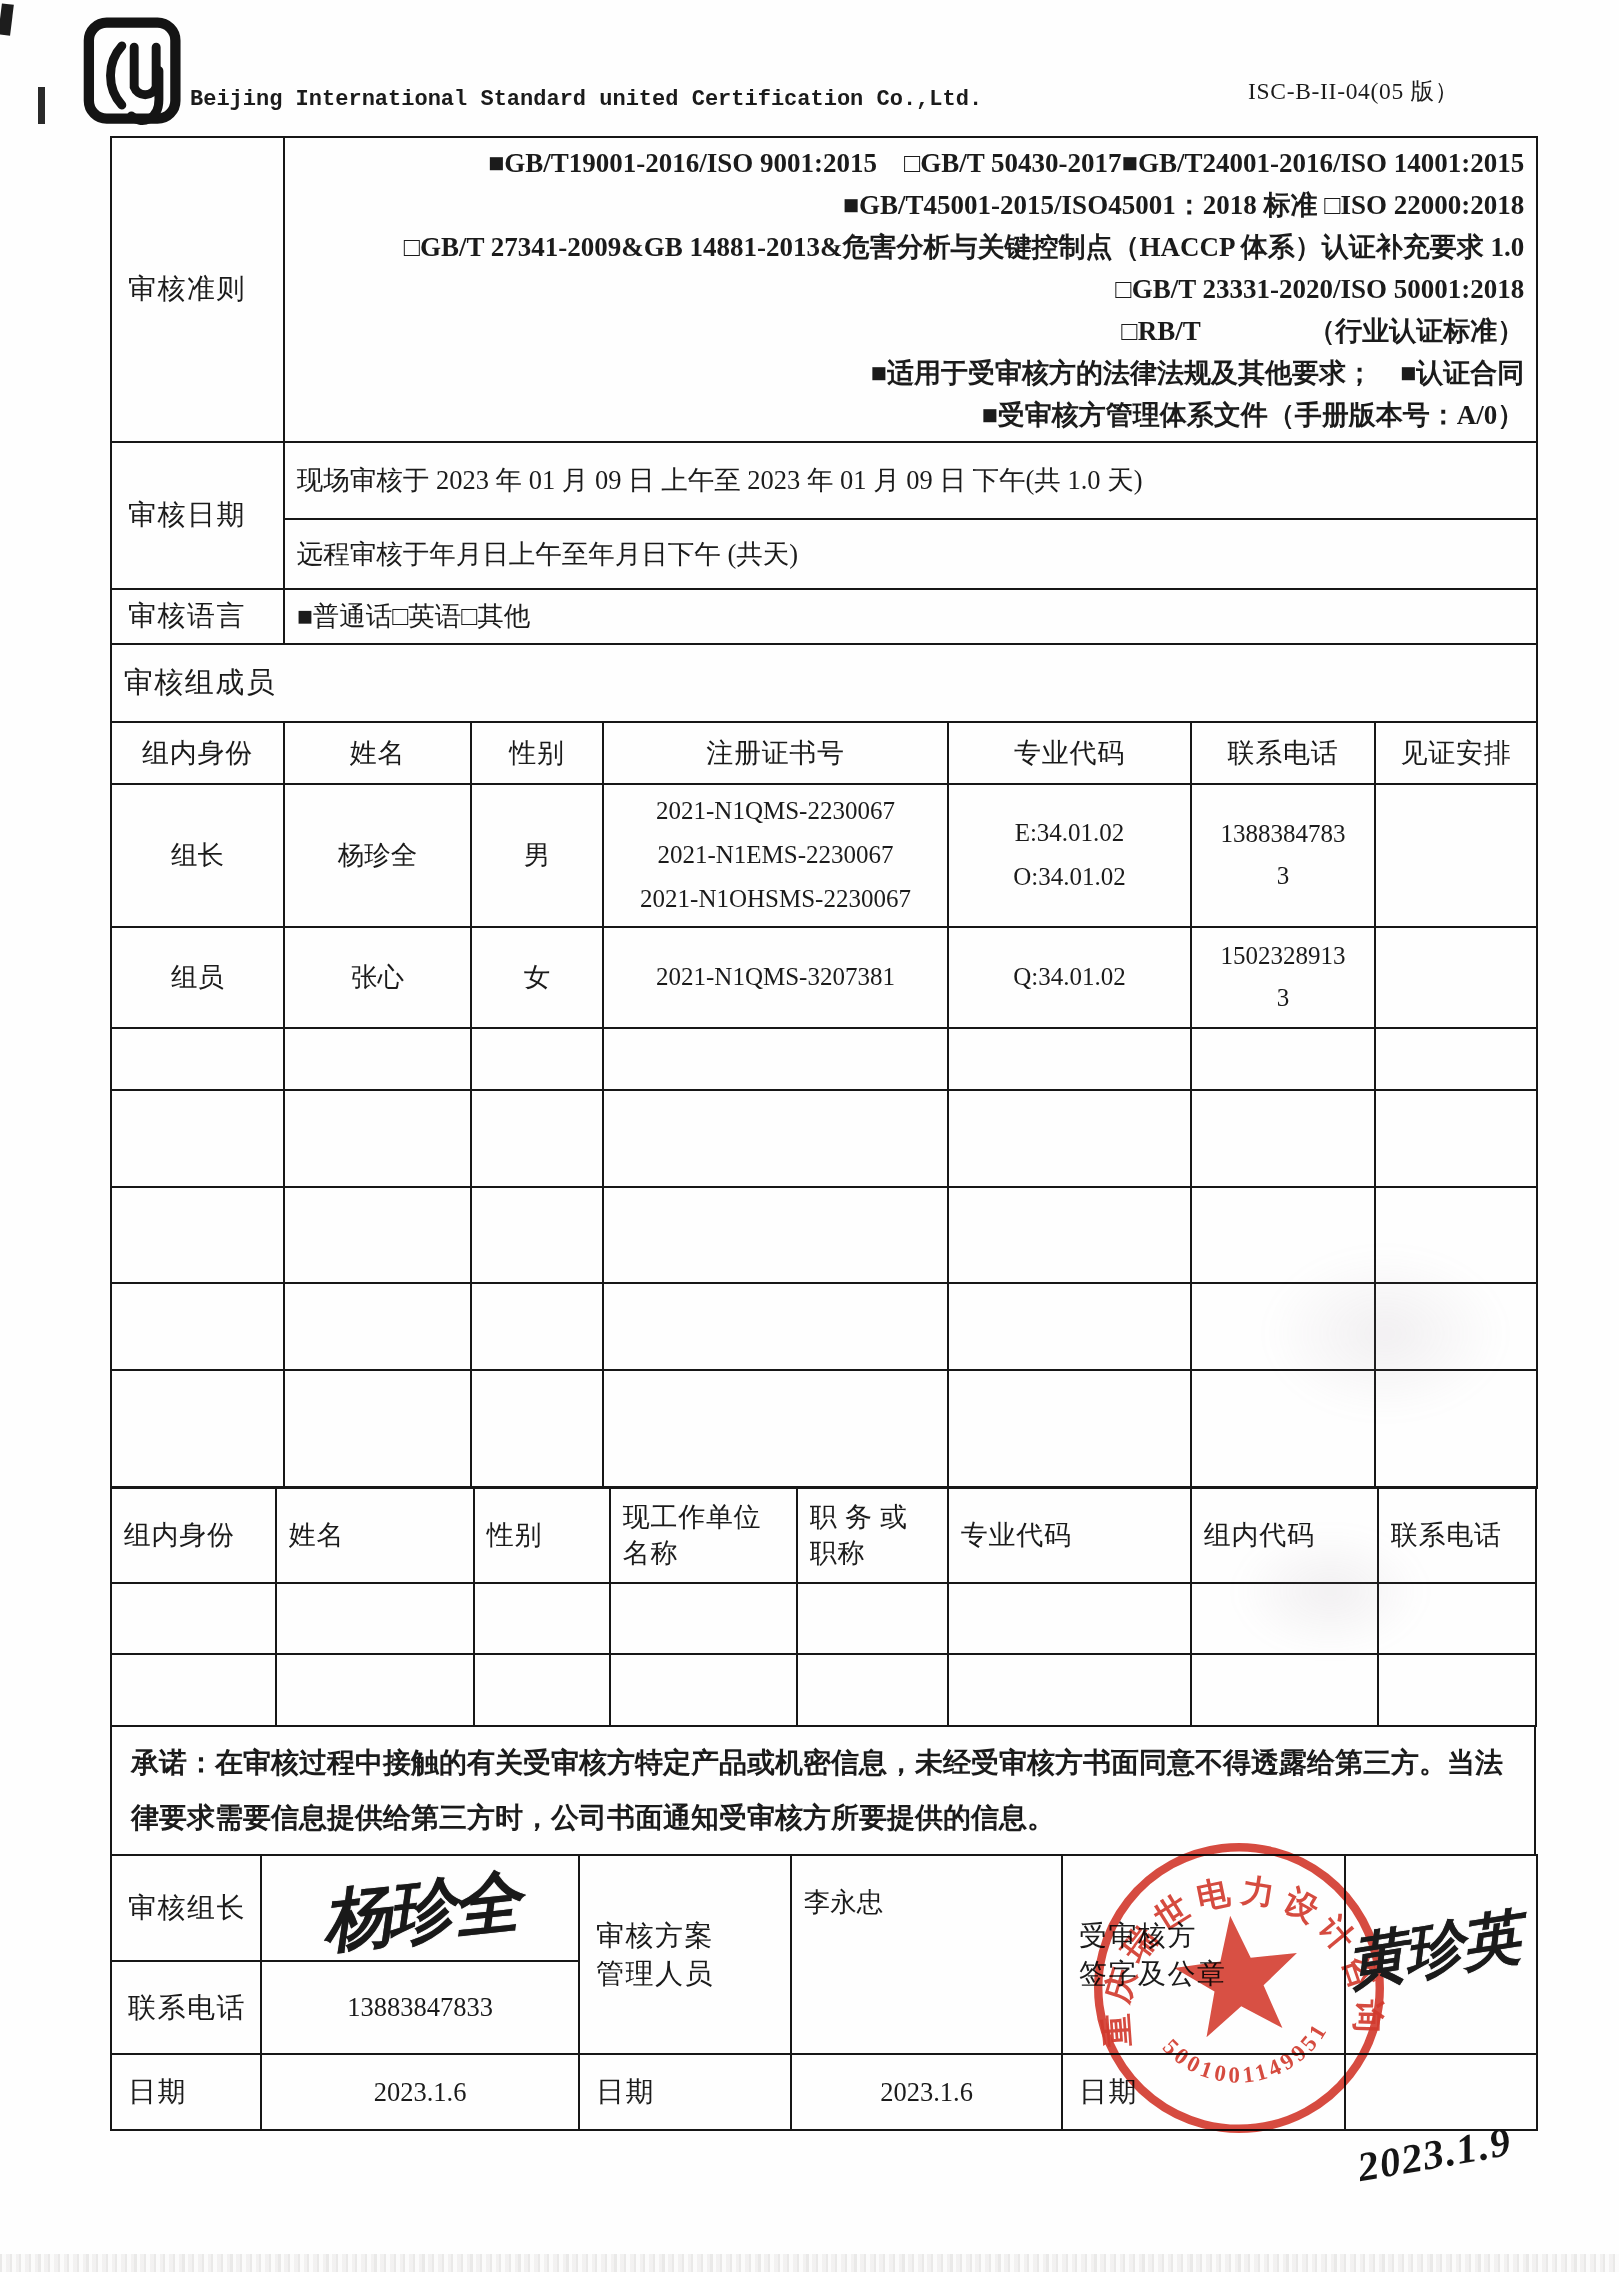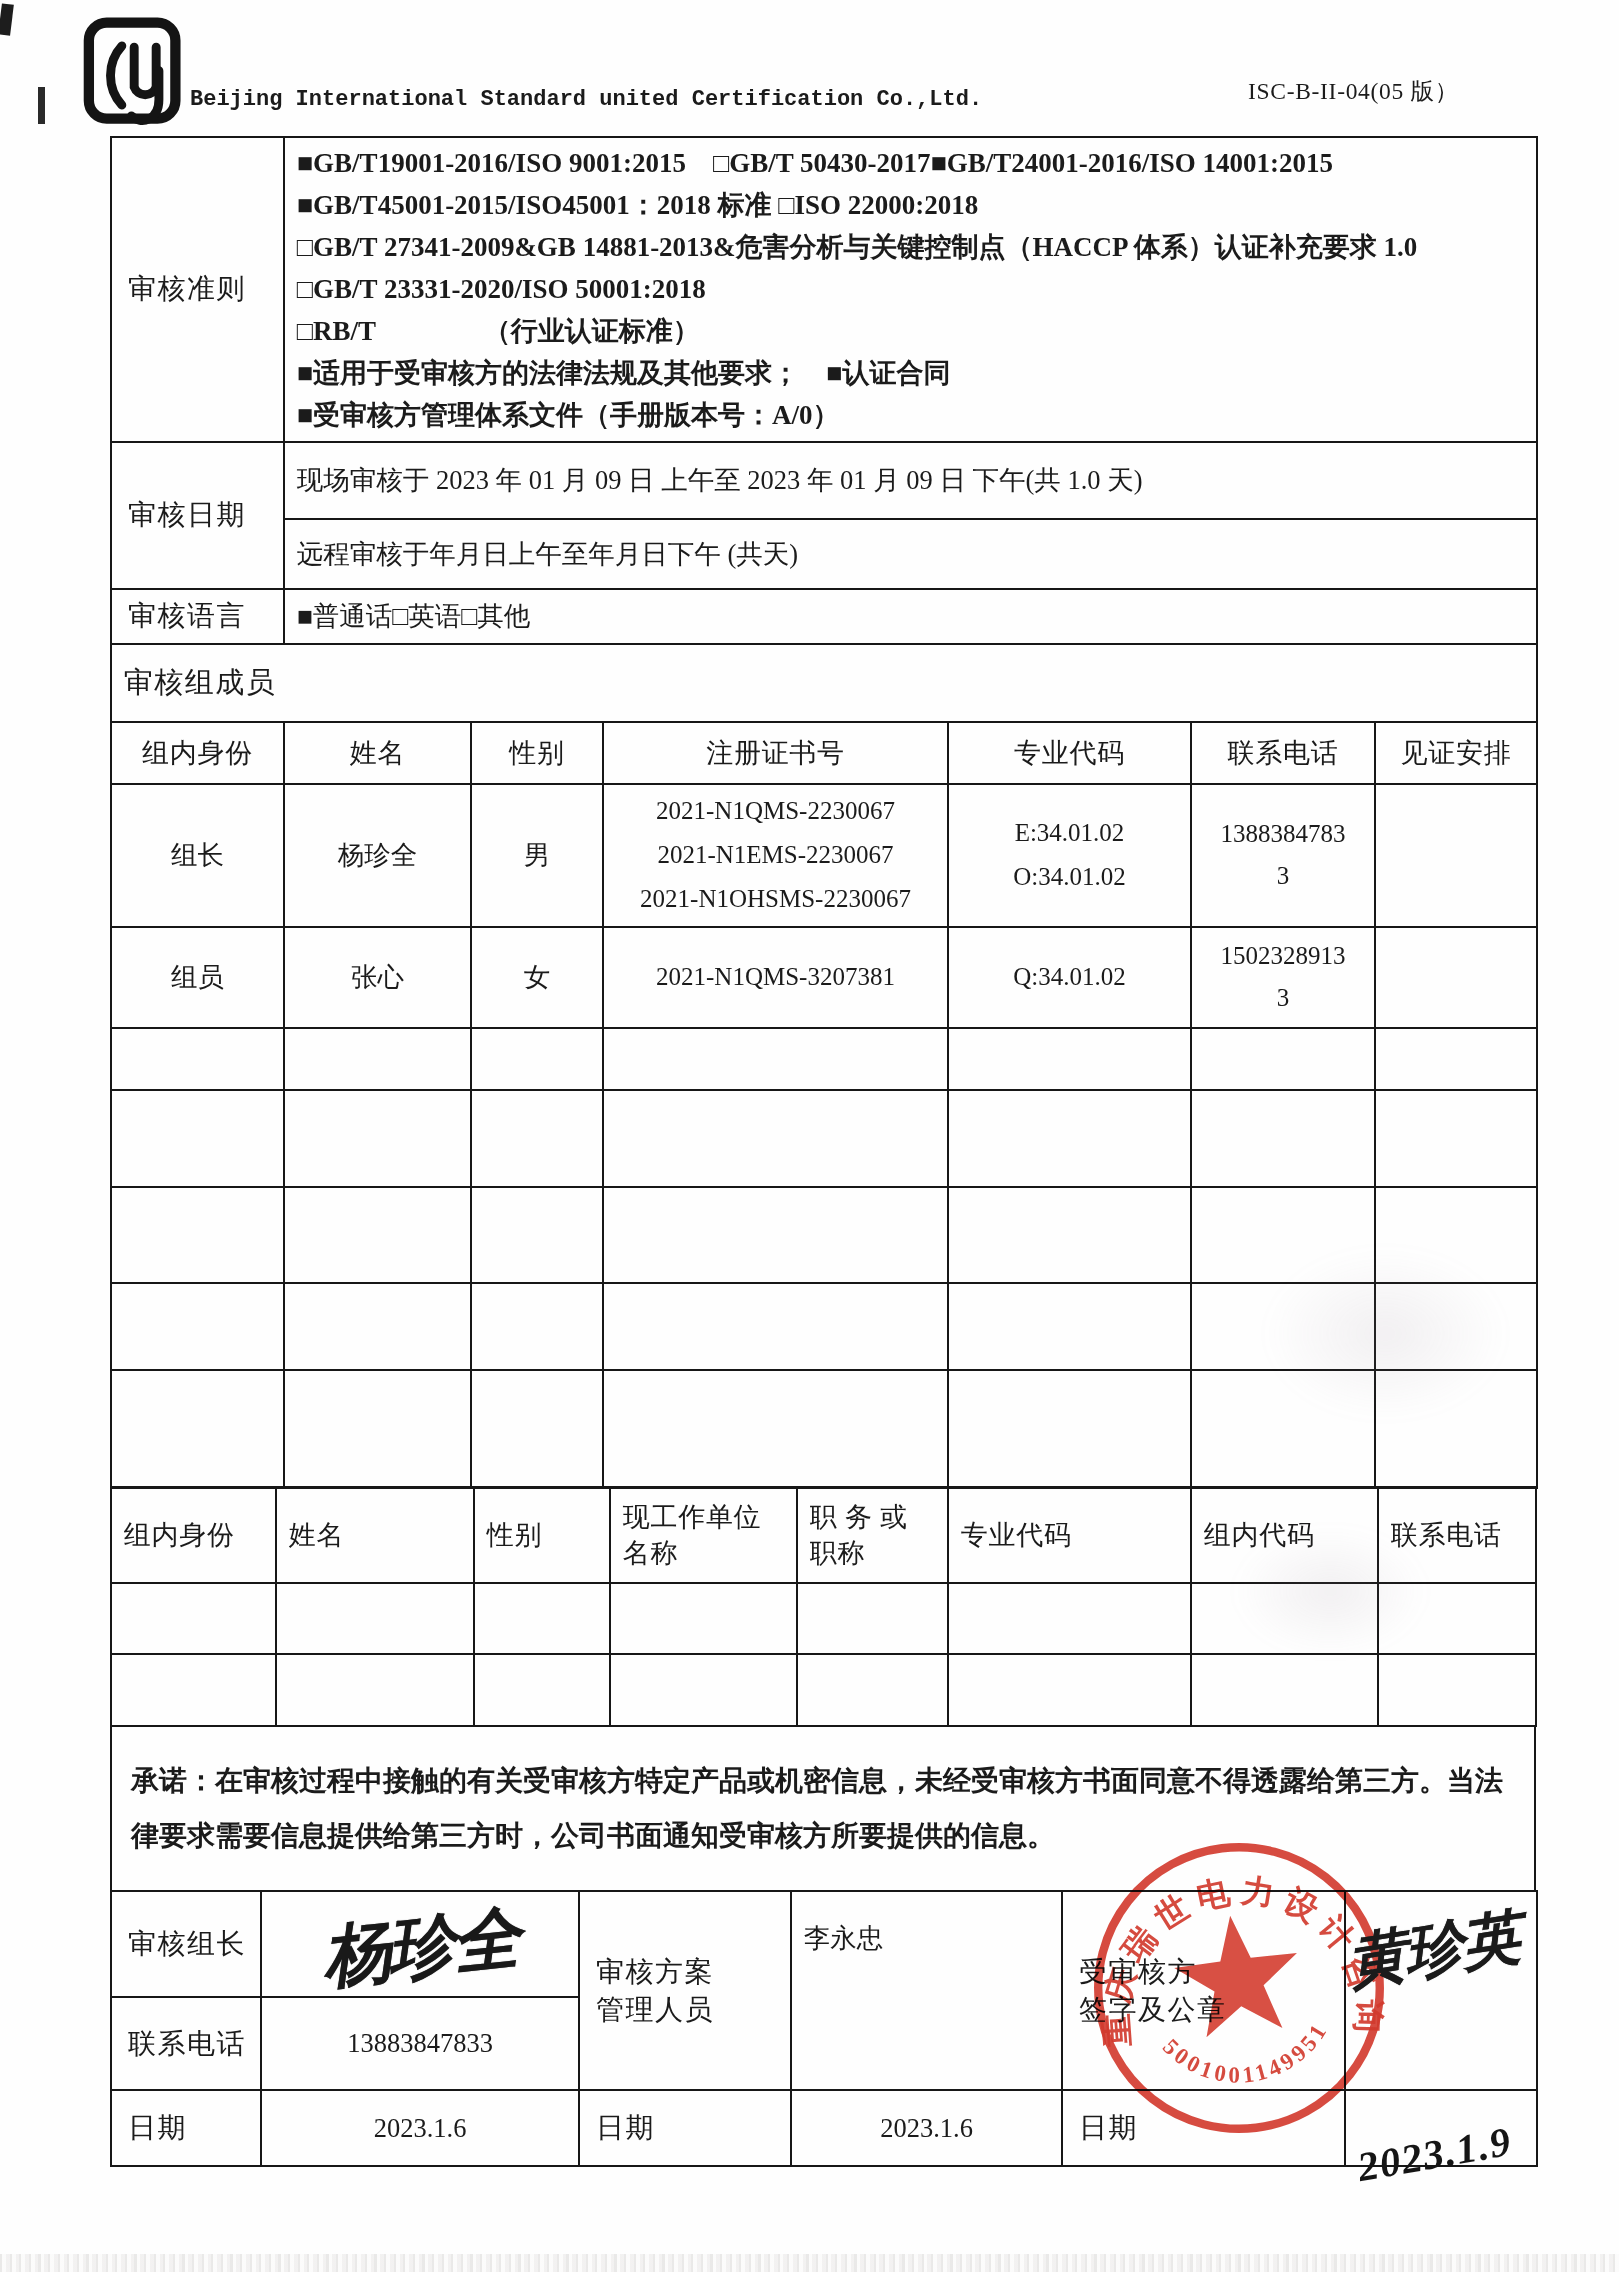--- a/index.html
+++ b/index.html
@@ -15,27 +15,27 @@
   .co-en{position:absolute; left:190px; top:87px; font-size:22px; font-weight:600; font-family:"Liberation Mono","DejaVu Sans Mono",monospace; letter-spacing:0px;}
   .doc-code{position:absolute; left:1248px; top:75px; font-size:23.5px; letter-spacing:0.7px;}
   
   table{border-collapse:collapse; table-layout:fixed; width:1426px; margin-left:110px;}
   table.joined{margin-top:-2.2px;}
   td{border:2.2px solid #171717; font-size:26.5px; padding:4.4px 11.8px; vertical-align:middle; overflow:visible;}
   td.center{text-align:center;}
   td.label{text-align:left; font-size:28px; padding-left:16px; letter-spacing:1.5px;}
   .preline{white-space:pre-line;}
   .bold{font-weight:400;}
-  .crit-line{line-height:42px; font-weight:600; font-size:27px;}
+  .crit-line{line-height:42px; font-weight:600; font-size:27px;text-align:right;}
   .sec-title{font-size:29px; letter-spacing:1.5px;}
   .tech-title{text-align:center; font-size:31px; font-weight:700; letter-spacing:2.9px;}
   .hcell{text-align:center; font-size:27px; letter-spacing:0.7px;}
   .cert{font-size:25px; line-height:1.75;}
   .phone{font-size:25px; line-height:1.7;}
-  .commit{font-weight:700; font-size:28px; line-height:1.95; padding:27px 19px;}
+  .commit{font-weight:700; font-size:28px; line-height:1.95; padding:9px 19px;}
   .ink-sig{
     display:inline-block; font-weight:700; color:#191919;
     transform:rotate(-6deg) skewX(-14deg); letter-spacing:-2.9px;
     text-shadow:0 0 0.7px #333;
   }
   #leader-sig{font-size:68px; position:relative; top:2.9px; left:5.9px;}
   #auditee-sig{position:absolute; left:1352px; top:1910px; font-size:59px; z-index:6;
     transform:rotate(-9deg) skewX(-16deg); font-weight:700; letter-spacing:-1.5px; text-shadow:0 0 0.7px #222;}
   #auditee-date{position:absolute; left:1357px; top:2130px; font-size:41px; z-index:6;
     font-weight:700; font-style:italic; transform:rotate(-10deg); letter-spacing:1.5px; color:#151515;}

